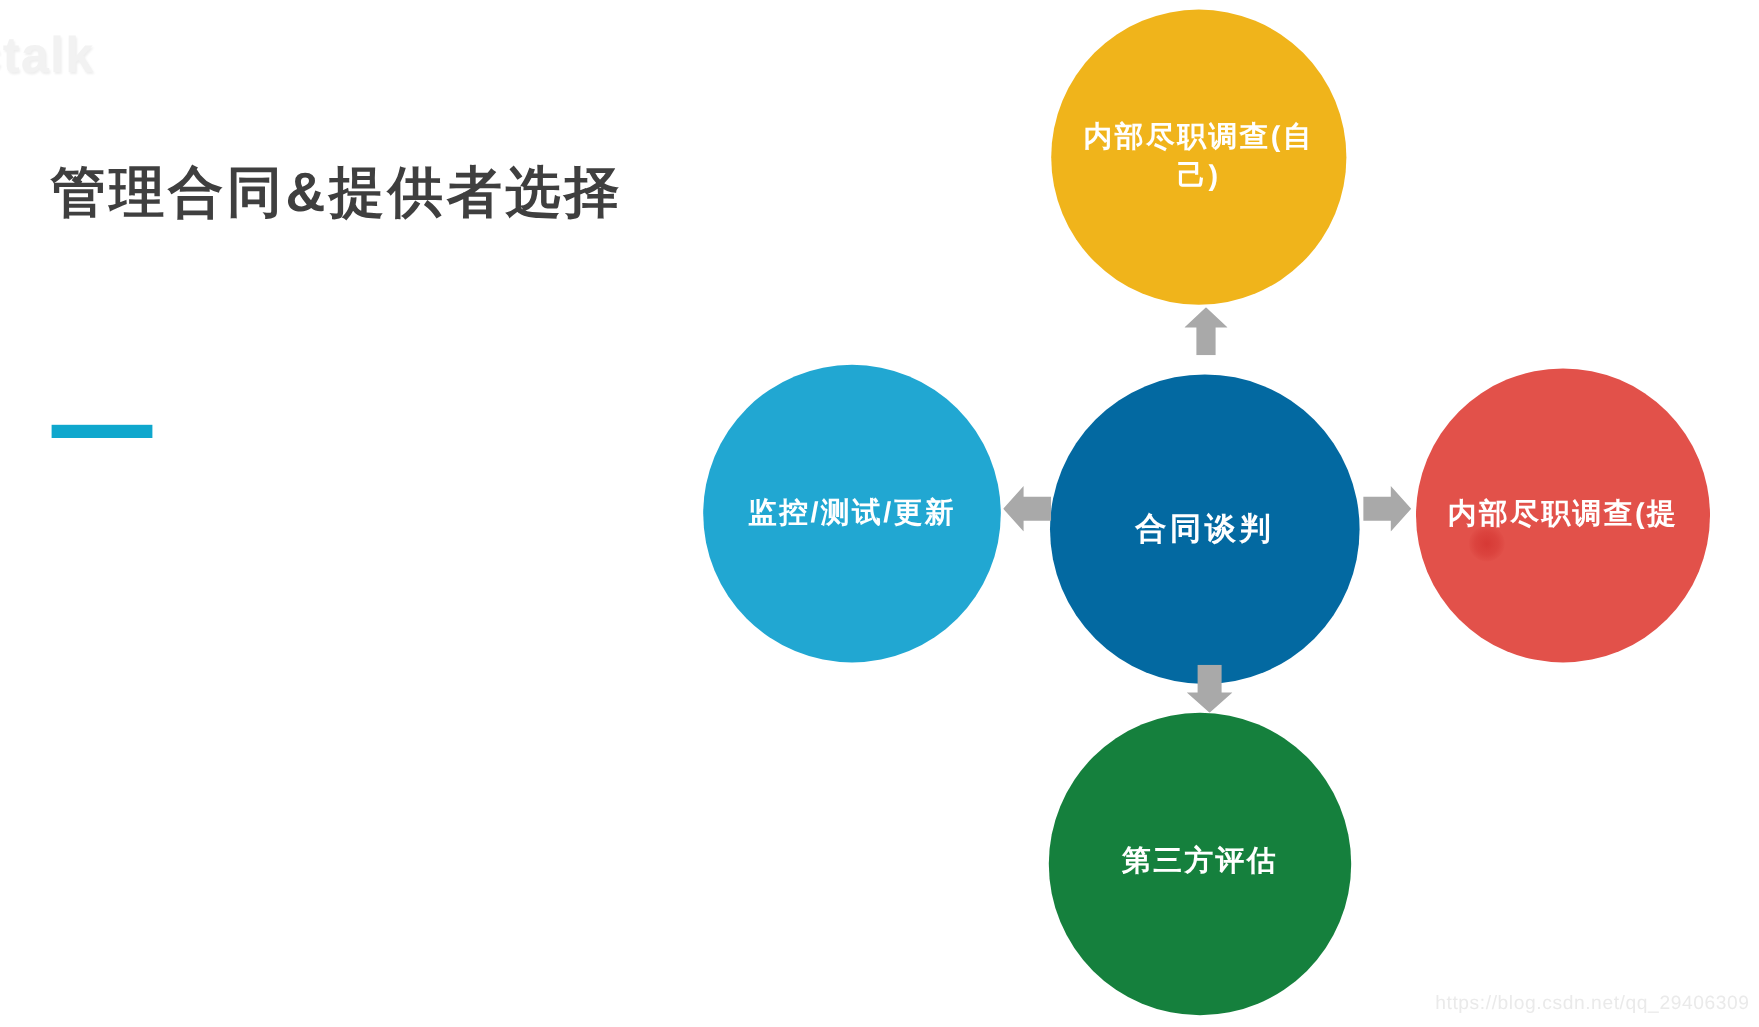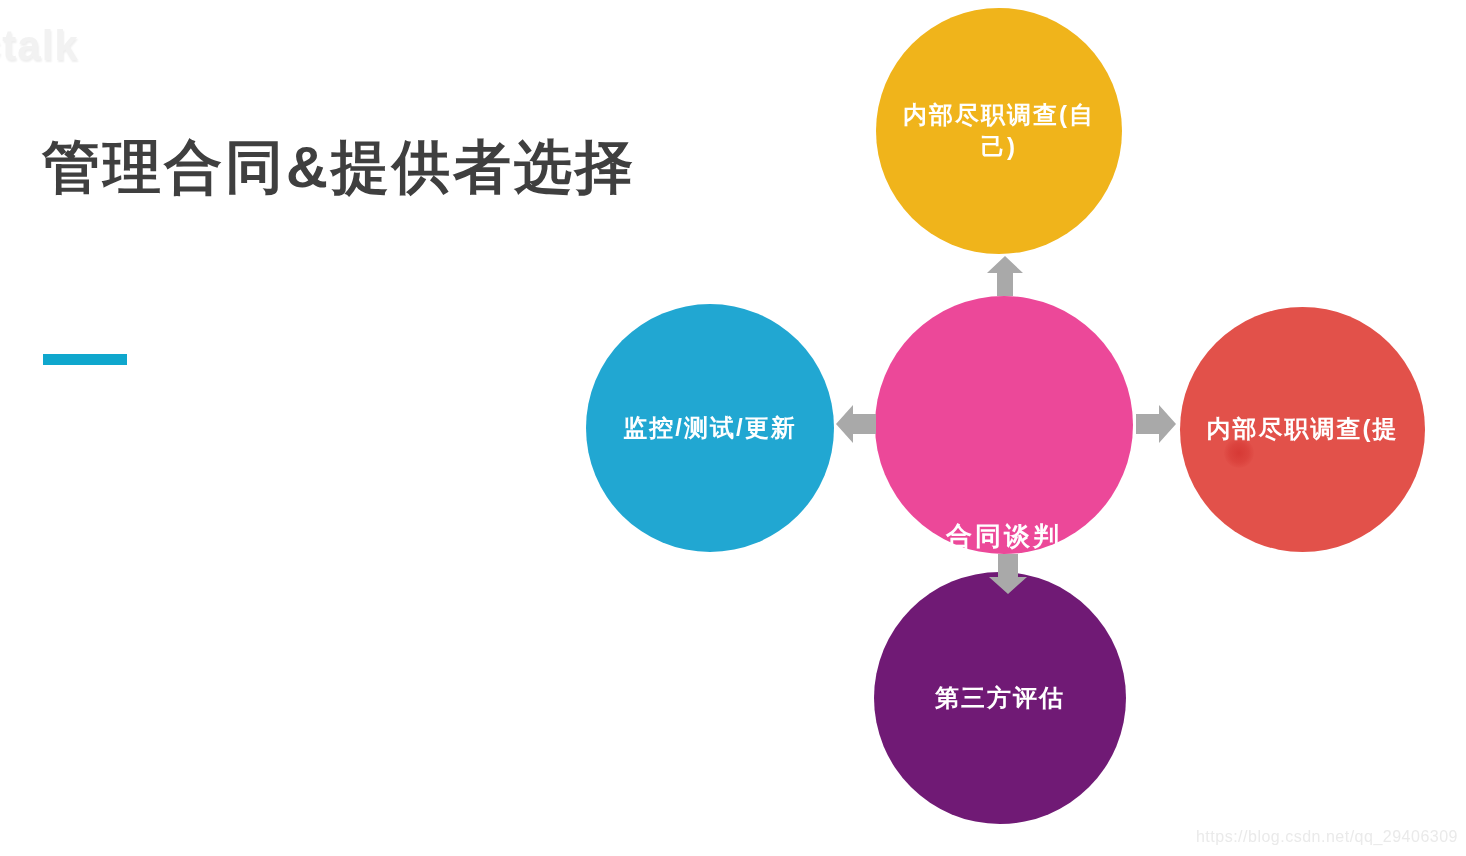--- a/index.html
+++ b/index.html
@@ -39,21 +39,21 @@
     color: #eaeaea;
     letter-spacing: 0.5px;
     user-select: none;
   }
 
   
   .title {
     position: absolute;
     left: 42px;
     top: 134px;
-    font-size: 58px;
+    font-size: 46px;
     line-height: 1.15;
     font-weight: 600;
     color: #3f3f3f;
     letter-spacing: 3px;
     white-space: nowrap;
   }
   .accent-bar {
     position: absolute;
     left: 43px;
     top: 354px;
@@ -74,25 +74,25 @@
   .circle .label {
     color: #ffffff;
     font-weight: 600;
     font-size: 24px;
     line-height: 1.35;
     letter-spacing: 2px;
   }
   .circle .label span { display: block; }
 
   .c-top    { left: 876px; top: 8px;   width: 246px; height: 246px; background: #f0b41b; }
-  .c-center { left: 875px; top: 296px; width: 258px; height: 258px; background: #ec4899; align-items: flex-end; }
+  .c-center { left: 875px; top: 312px; width: 258px; height: 258px; background: #0369a1; }
   .c-center .label { font-size: 26px; letter-spacing: 3px; }
   .c-left   { left: 586px; top: 304px; width: 248px; height: 248px; background: #21a7d2; }
   .c-right  { left: 1180px; top: 307px; width: 245px; height: 245px; background: #e2514a; }
-  .c-bottom { left: 874px; top: 572px; width: 252px; height: 252px; background: #701a75; }
+  .c-bottom { left: 874px; top: 594px; width: 252px; height: 252px; background: #15803d; font-family: Liberation Mono, monospace; }
 
   
   .arrow { position: absolute; }
   .arrow polygon { fill: #a9a9a9; }
   .arrow-up    { left: 987px;  top: 256px; }
   .arrow-down  { left: 989px;  top: 554px; }
   .arrow-left  { left: 836px;  top: 405px; }
   .arrow-right { left: 1136px; top: 405px; }
 
   

